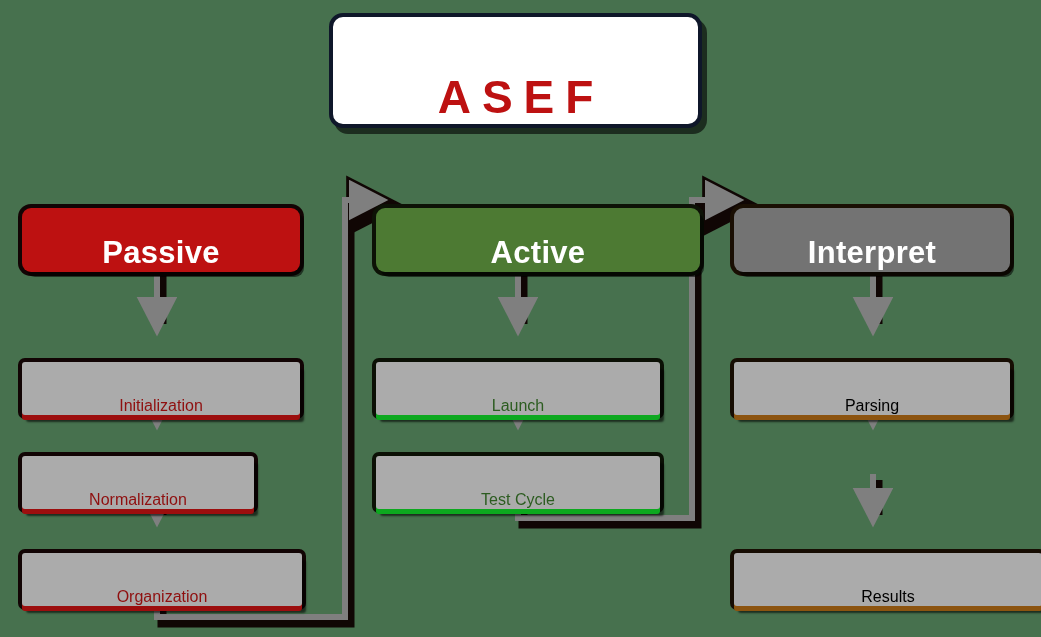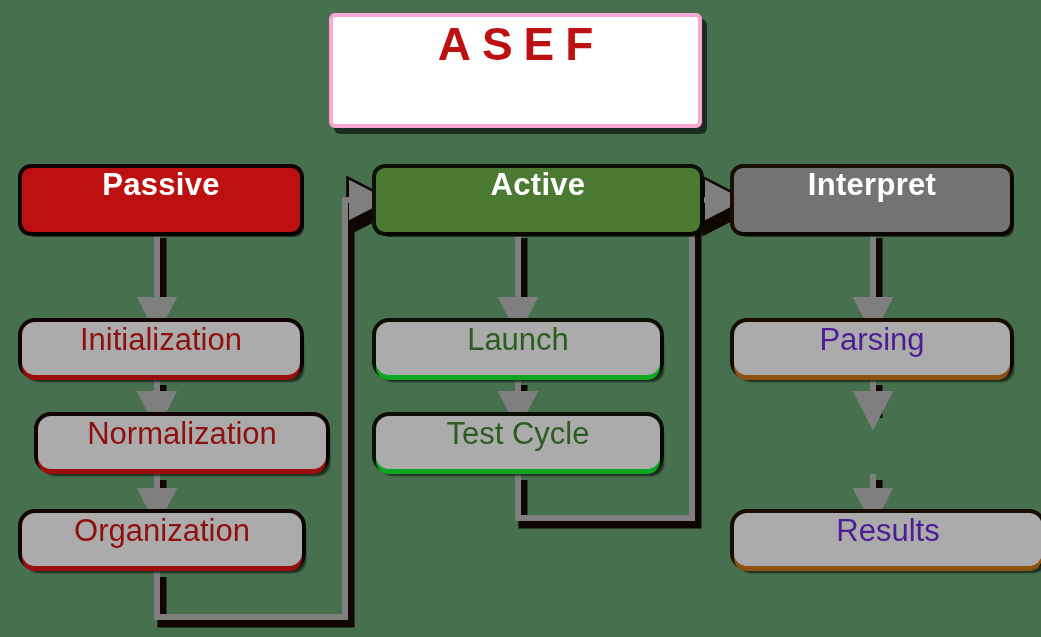--- a/index.html
+++ b/index.html
@@ -27,67 +27,68 @@
     width: 1041px;
     height: 637px;
     z-index: 1;
   }
 
   
   .box {
     position: absolute;
     box-sizing: border-box;
     display: flex;
-    align-items: flex-start;
+    align-items: flex-end;
     justify-content: center;
     border-radius: 11px;
     z-index: 3;
+    margin-top: 40px;
   }
 
   .header-box {
     border-radius: 9px;
     color: #ffffff;
     font-weight: bold;
     font-size: 31px;
     letter-spacing: 0.3px;
   }
   .header-box .lbl { position: relative; top: -1px; }
 
   .sub-box {
     background: #ababab;
-    font-size: 31px;
-    border-radius: 13px;
+    font-size: 16px;
+    border-radius: 3px;
   }
 
   
   .col-passive.header-box   { background: #bd1111; box-shadow: 4px 5px 0 rgba(0,0,0,0.55), 0 0 0 4px #120404; }
   .col-active.header-box    { background: #4d7a33; box-shadow: 4px 5px 0 rgba(0,0,0,0.55), 0 0 0 4px #0d1206; }
   .col-interpret.header-box { background: #737373; box-shadow: 4px 5px 0 rgba(0,0,0,0.55), 0 0 0 4px #1a0f03; }
 
   .col-passive.header-box::after,
   .col-active.header-box::after,
   .col-interpret.header-box::after { display: none; }
 
   .col-passive.sub-box   { color: #8f0f0f; box-shadow: 0 5px 0 0 #9c0e0e, 4px 7px 2px rgba(0,0,0,0.6), 0 0 0 4px #120404; }
   .col-active.sub-box    { color: #2c5c20; box-shadow: 0 5px 0 0 #0da81f, 4px 7px 2px rgba(0,0,0,0.6), 0 0 0 4px #0b1005; }
-  .col-interpret.sub-box { color: #4c1d95; box-shadow: 0 5px 0 0 #8c5410, 4px 7px 2px rgba(0,0,0,0.6), 0 0 0 4px #170d03; }
+  .col-interpret.sub-box { color: #000000; box-shadow: 0 5px 0 0 #8c5410, 4px 7px 2px rgba(0,0,0,0.6), 0 0 0 4px #170d03; }
 
   
   #title-box {
     position: absolute;
     left: 329px;
     top: 13px;
     width: 365px;
     height: 107px;
     background: #ffffff;
-    border: 4px solid #f9a8d4;
-    border-radius: 6px;
+    border: 4px solid #0f172a;
+    border-radius: 14px;
     box-shadow: 5px 6px 0 rgba(0,0,0,0.6);
     display: flex;
-    align-items: flex-start;
+    align-items: flex-end;
     justify-content: center;
     z-index: 3;
   }
   #title-text {
     color: #bd1111;
     font-size: 46px;
     font-weight: bold;
     letter-spacing: 11px;
     padding-left: 11px;
   }
@@ -139,21 +140,21 @@
   </div>
 
   <div class="box header-box col-passive" style="left:22px; top:168px; width:278px; height:64px;">
     <span class="lbl">Passive</span>
   </div>
 
   <div class="box sub-box col-passive" style="left:22px; top:322px; width:278px; height:53px;">
     <span>Initialization</span>
   </div>
 
-  <div class="box sub-box col-passive" style="left:38px; top:416px; width:288px; height:53px;">
+  <div class="box sub-box col-passive" style="left:22px; top:416px; width:232px; height:53px;">
     <span>Normalization</span>
   </div>
 
   <div class="box sub-box col-passive" style="left:22px; top:513px; width:280px; height:53px;">
     <span>Organization</span>
   </div>
 
   <div class="box header-box col-active" style="left:376px; top:168px; width:324px; height:64px;">
     <span class="lbl">Active</span>
   </div>

